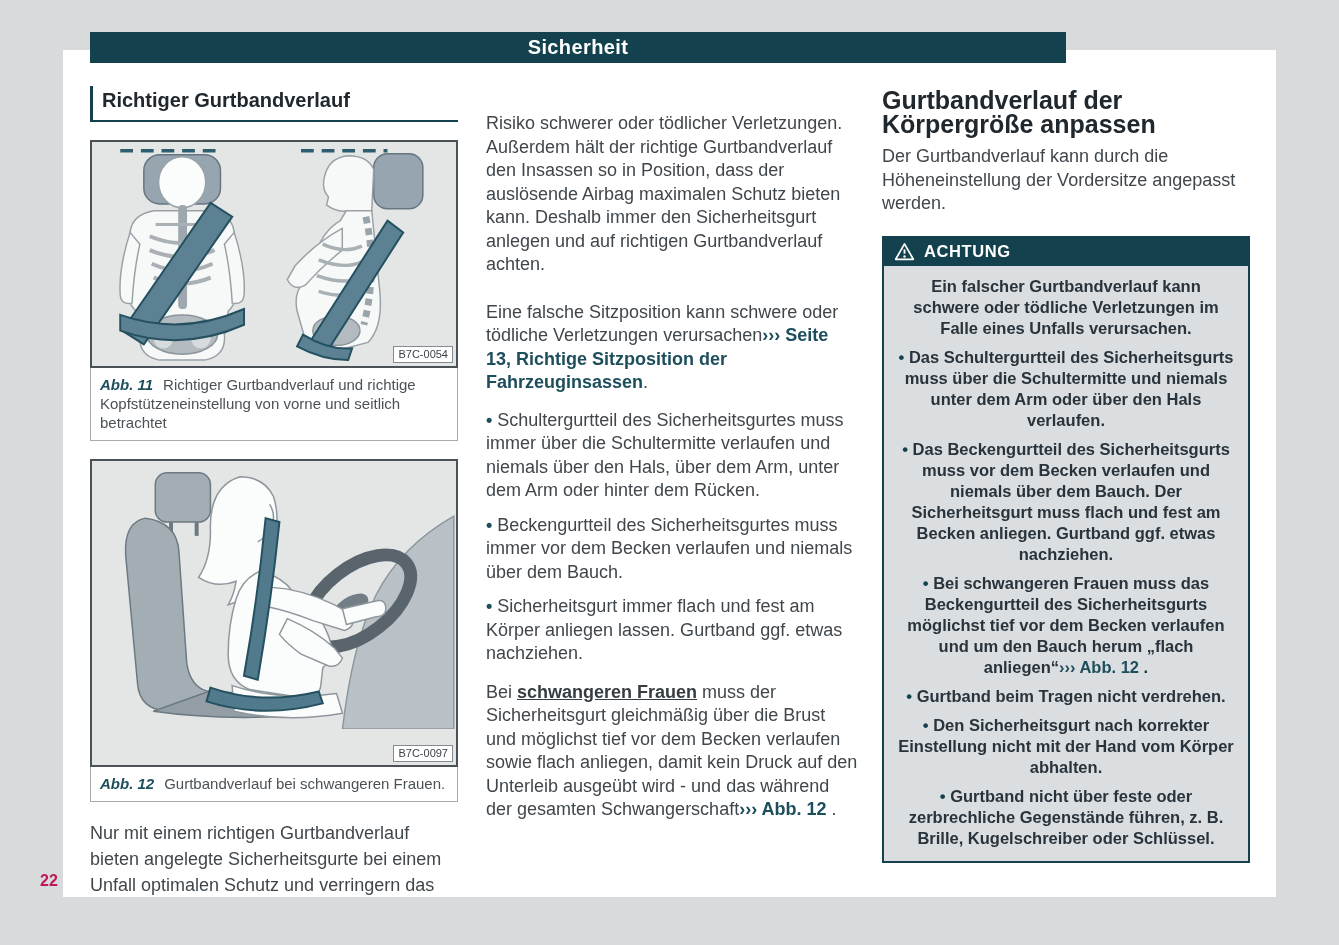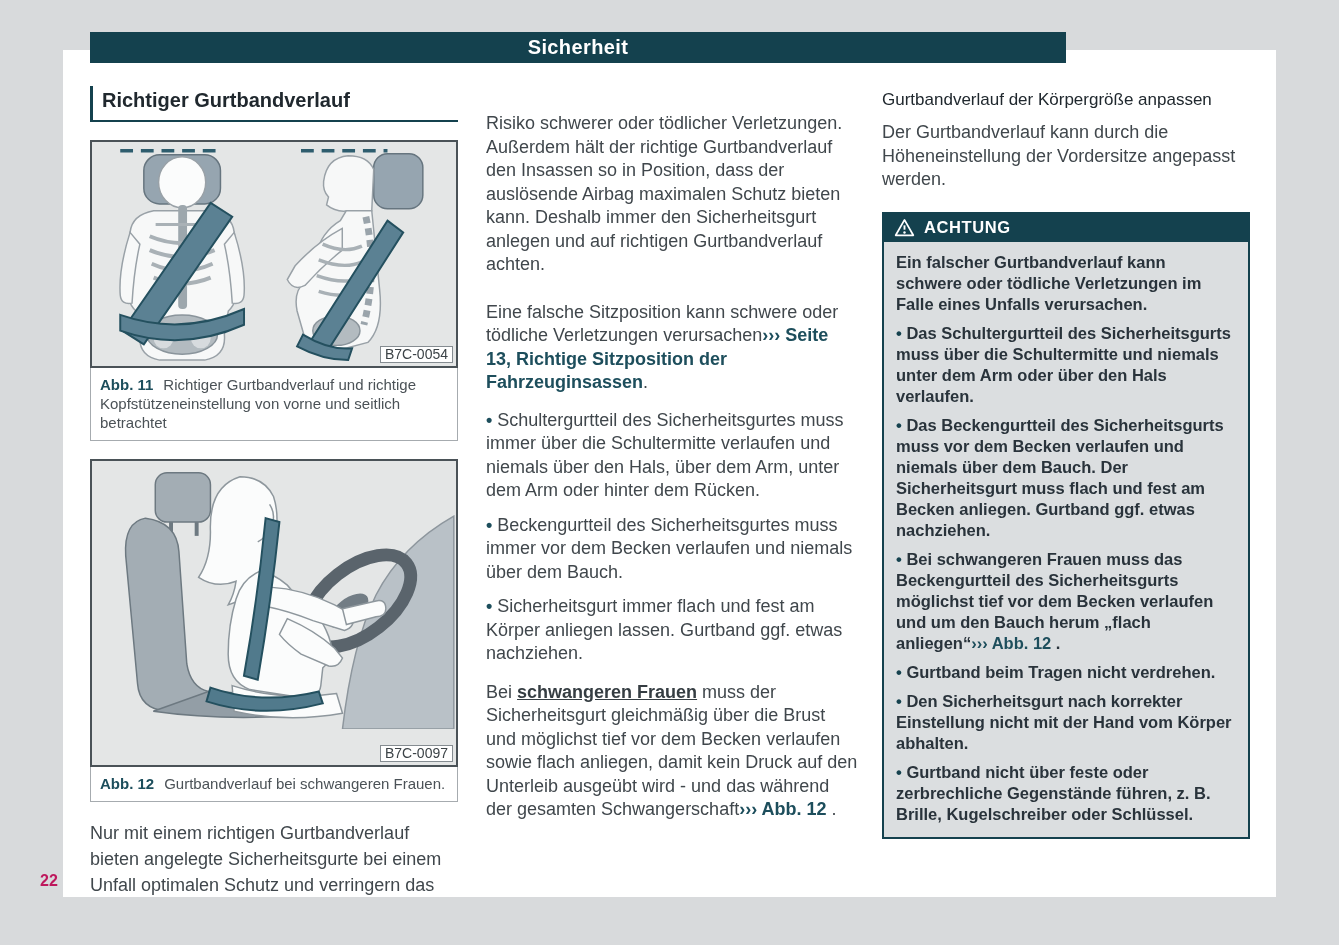--- a/index.html
+++ b/index.html
@@ -33,46 +33,46 @@
     border-left:3px solid #14414e; border-bottom:2px solid #14414e;
     padding:3px 0 8px 9px; margin-bottom:18px;
   }
   .figure { margin-bottom:18px; }
   .fig-image {
     position:relative; background:#e4e6e6; border:2px solid #4a5257;
   }
   .fig-image svg { display:block; }
   .fig-code {
     position:absolute; right:3px; bottom:3px; background:#ffffff;
-    border:1px solid #858c91; font-size:14px; color:#3c4347;
+    border:1px solid #858c91; font-size:11px; color:#3c4347;
     padding:0 4px; line-height:15px;
   }
   .fig-caption {
     border:1px solid #a6abaf; border-top:none; background:#fff;
     font-size:15px; line-height:19px; color:#4b5257; padding:7px 9px 8px 9px;
   }
-  .fig-label { font-weight:bold; color:#1d4e5c; margin-right:10px; }
+  .fig-label { font-weight:bold; color:#1d4e5c; margin-right:10px;font-style:italic; }
   .left-par { font-size:18px; line-height:26px; margin-top:18px; }
 
   
   .par { font-size:18px; line-height:23.5px; margin-bottom:12px; }
   .par.gap { margin-bottom:14px;margin-top:24px; }
   .bullet-item { font-size:18px; line-height:23.5px; margin-bottom:11px; }
   .bullet-item::before { content:"\2022\00a0 "; color:#1d4e5c; font-weight:bold; }
   .bold-inline { font-weight:bold; color:#353d42;text-decoration:underline; }
   .xref {
     font-weight:bold; color:#1d4e5c; text-decoration:none; cursor:pointer;
   }
 
   
   .sub-heading {
-    font-size:17px; font-weight:normal; color:#20282e; line-height:24px;
+    font-size:25px; font-weight:bold; color:#20282e; line-height:24px;
     margin-bottom:9px;
   }
-  .warning-box { margin-top:20px; border:2px solid #14414e; }
+  .warning-box { margin-top:20px; border:2px solid #14414e;text-align:center; }
   .wb-header {
     background:#14414e; height:28px; display:flex; align-items:center;
     padding:0 10px; gap:9px;
   }
   .wb-title { color:#ffffff; font-weight:bold; font-size:16.5px; letter-spacing:.6px; }
   .wb-body {
     background:#dbdee0; padding:10px 12px 12px 12px;
     font-size:16.5px; line-height:21px; font-weight:bold; color:#29333b;
   }
   .wb-par { margin-bottom:8px; }

